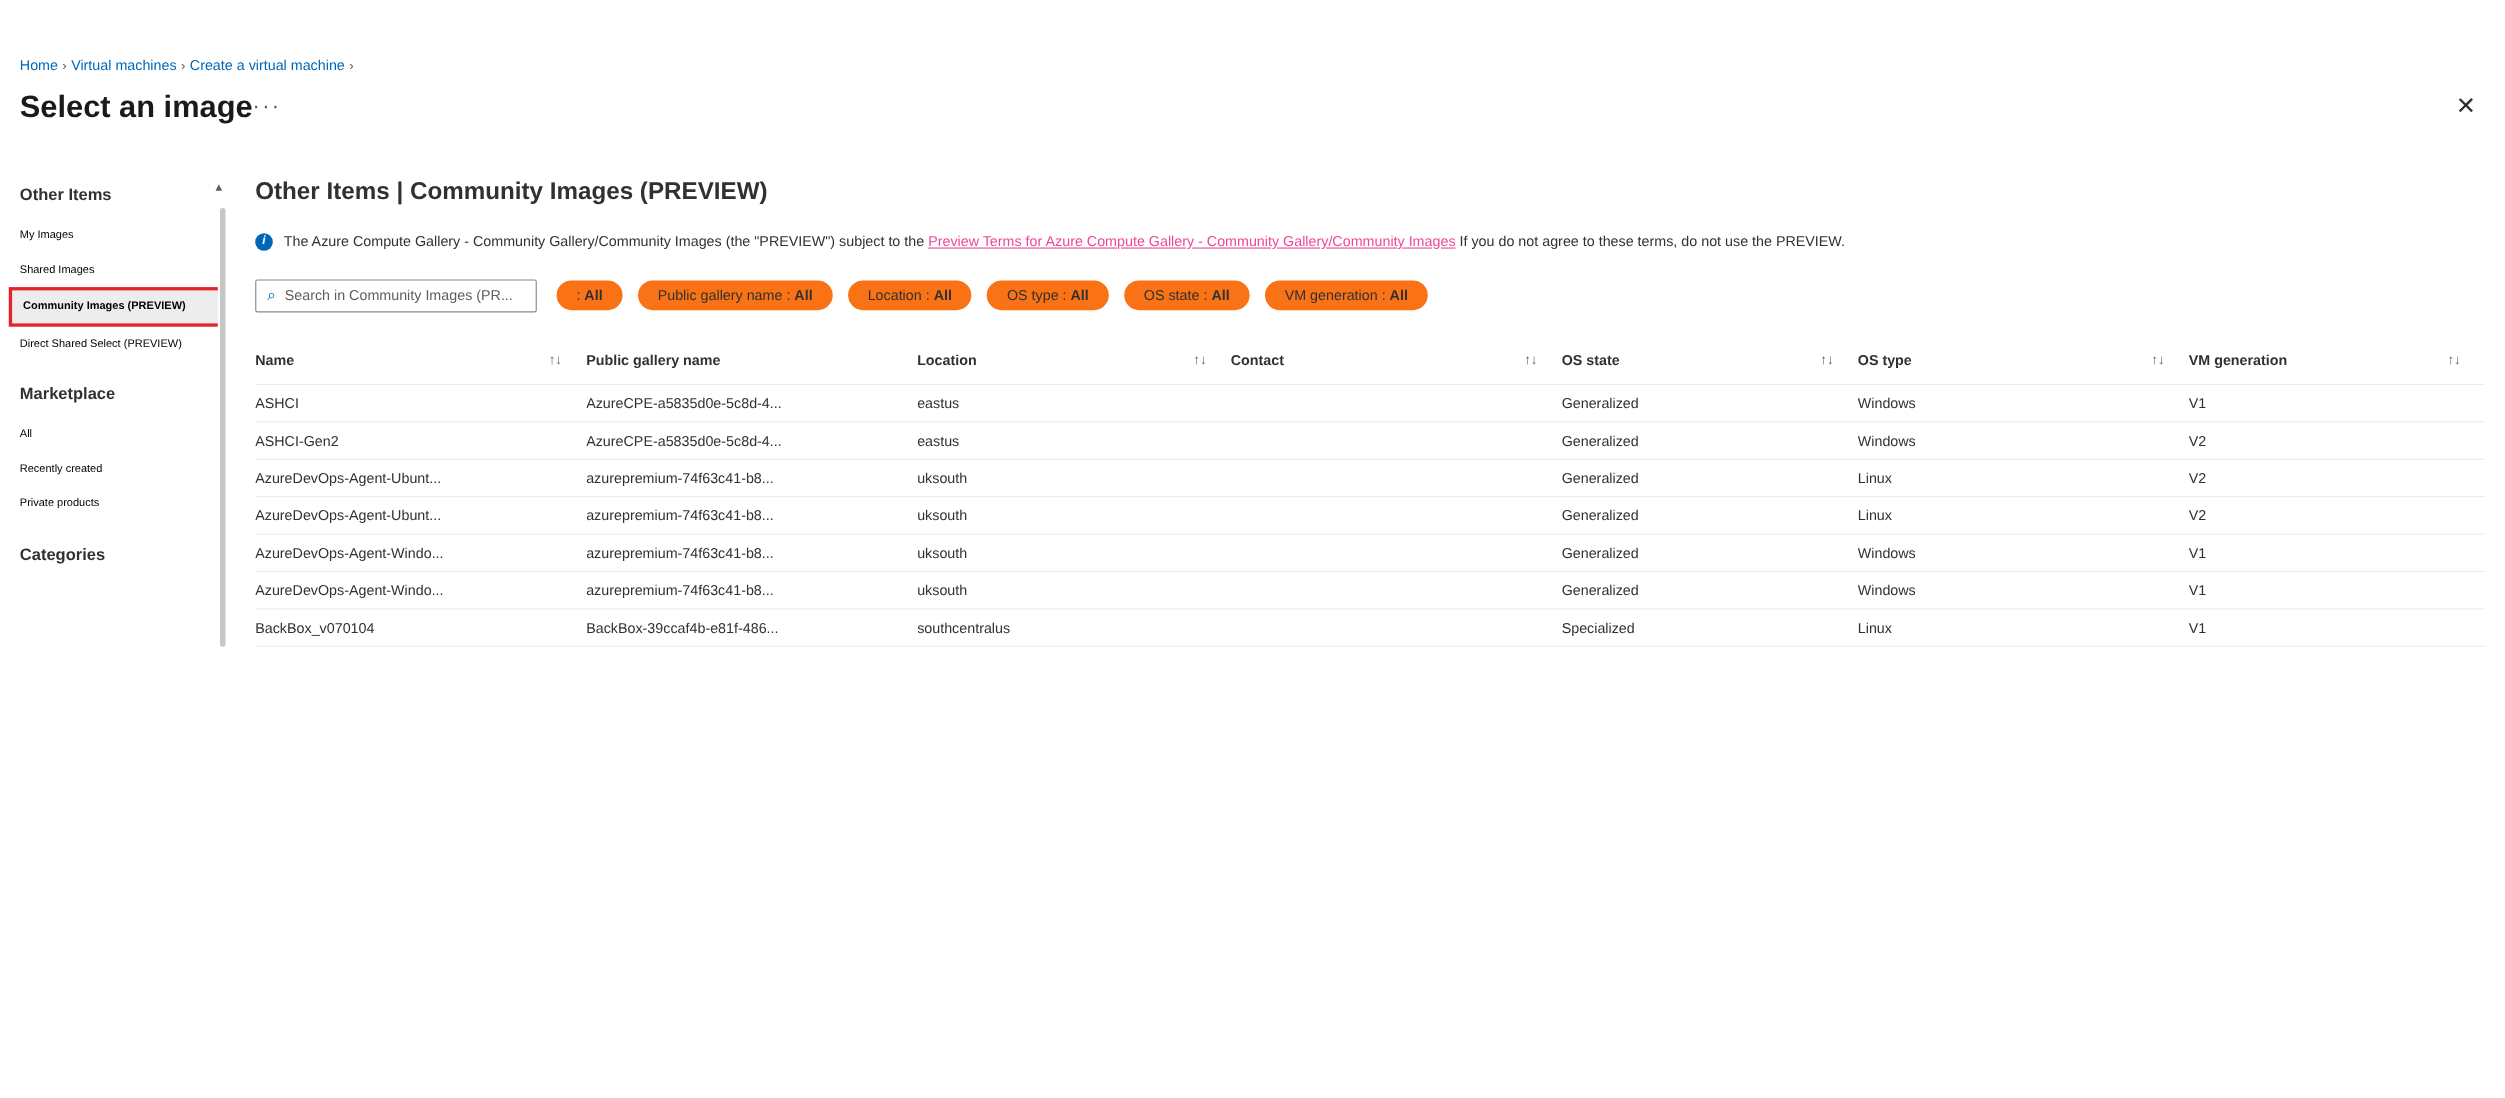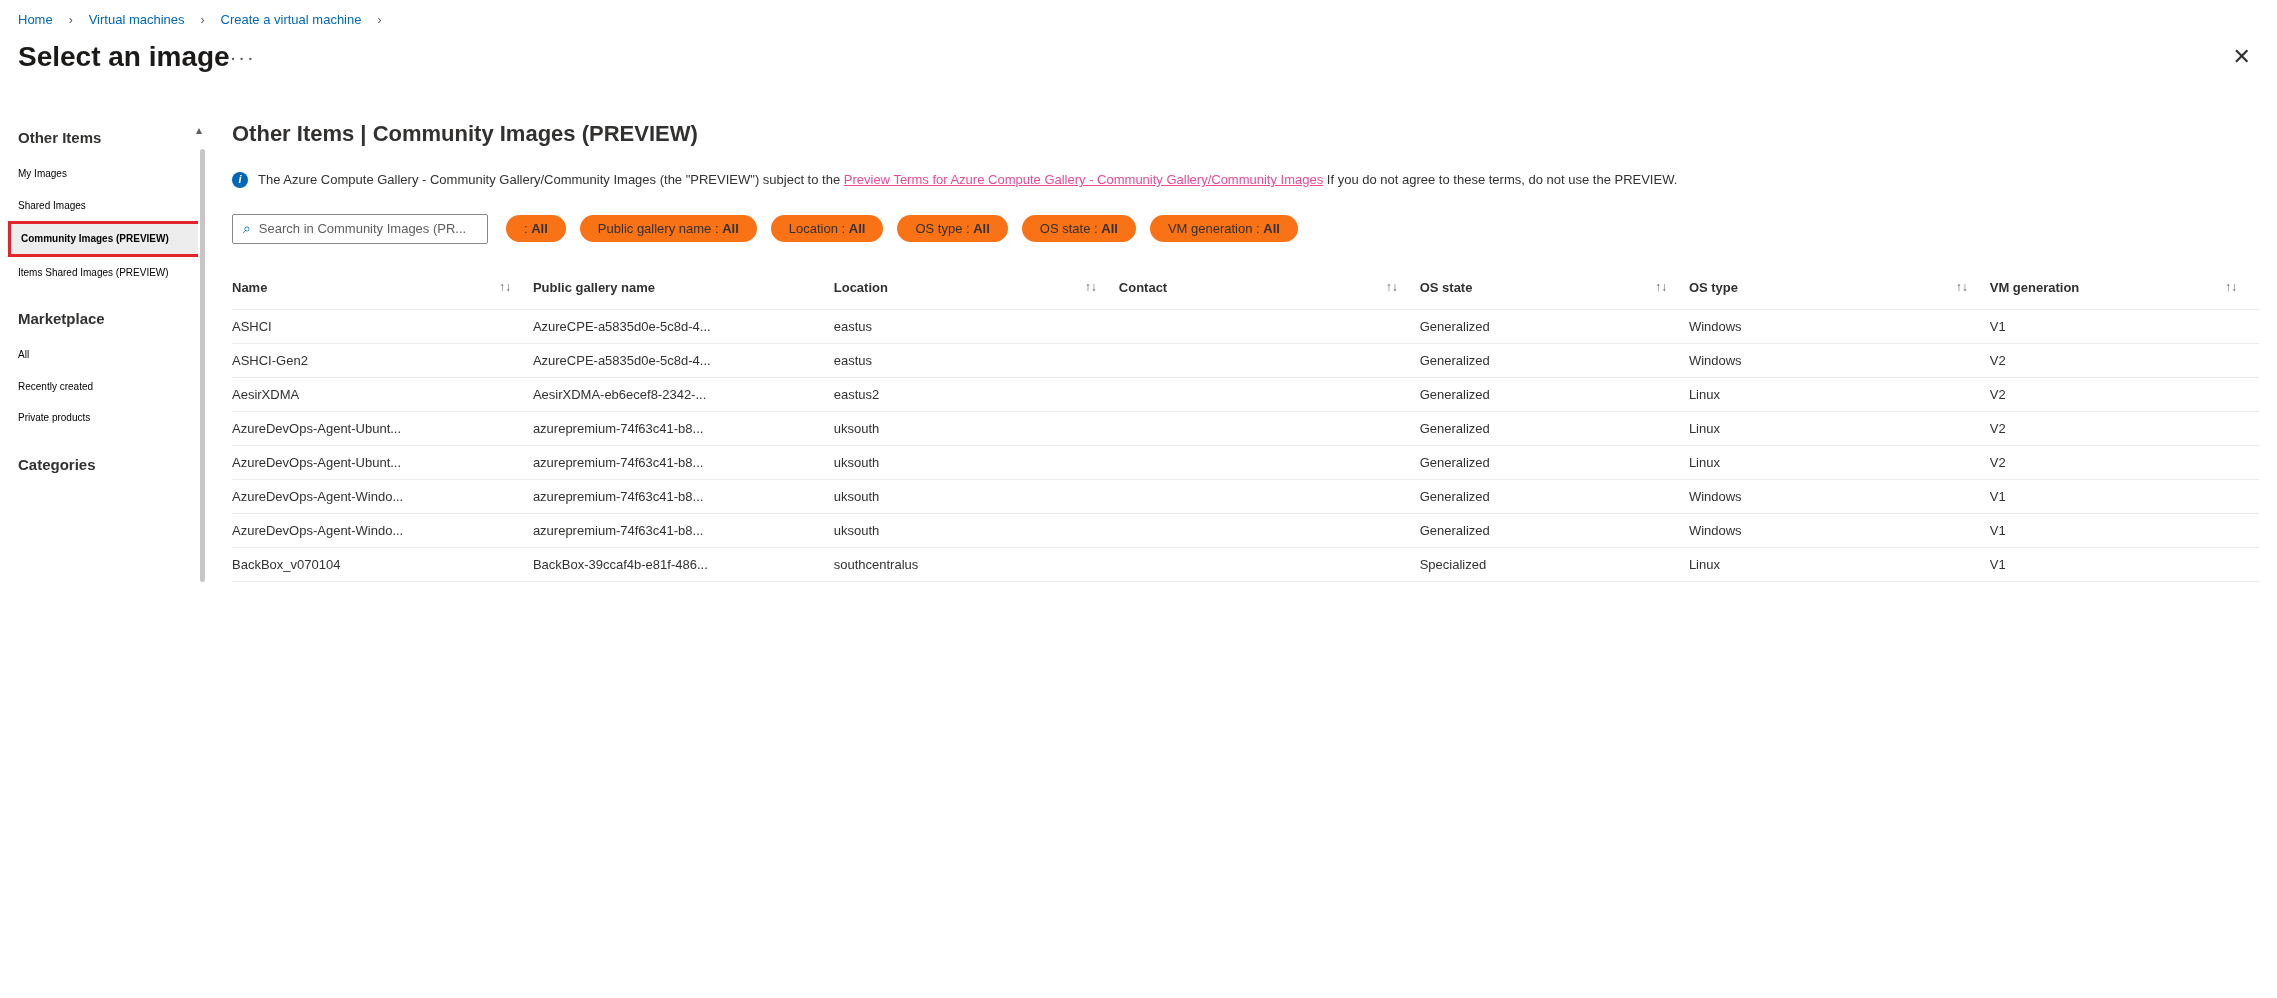--- a/index.html
+++ b/index.html
@@ -5,21 +5,21 @@
   * { box-sizing: border-box; margin: 0; padding: 0; }
   body {
     font-family: "Segoe UI", -apple-system, BlinkMacSystemFont, sans-serif;
     font-size: 13px;
     color: #323130;
     background: #fff;
     width: 2277px;
     padding: 8px 18px;
   }
   a.crumb { color: #0067b8; text-decoration: none; font-size: 13px; }
-  .breadcrumbs { display: flex; align-items: center; gap: 16px; padding: 4px 0 14px 0; }
+  .breadcrumbs { display: flex; align-items: center; gap: 4px; padding: 4px 0 14px 0; margin-top: 40px; }
   .chevron { color: #555; font-size: 12px; }
   .page-head { display: flex; align-items: center; justify-content: space-between; }
   .title-wrap { display: flex; align-items: center; }
   h1.page-title { font-size: 28px; font-weight: 600; color: #1b1a19; }
   .more-dots { color: #555; font-size: 20px; letter-spacing: 2px; }
   .close-x { font-size: 22px; color: #323130; cursor: pointer; font-weight: 300; padding-right: 8px;}
   .body-wrap { display: flex; margin-top: 48px; }
   .sidebar { width: 180px; flex-shrink: 0; padding-right: 0; }
   .sidebar h3 { font-size: 15px; font-weight: 600; margin: 8px 0 12px 0; }
   .side-item { padding: 9px 0 9px 0; font-size: 10px; color: #000000; cursor: pointer; line-height: 1.35; }
@@ -97,21 +97,21 @@
   <span class="close-x">✕</span>
 </div>
 
 <div class="body-wrap">
 
   <aside class="sidebar">
     <h3>Other Items</h3>
     <div class="side-item">My Images</div>
     <div class="side-item">Shared Images</div>
     <div class="side-item selected">Community Images (PREVIEW)</div>
-    <div class="side-item">Items Shared Images (PREVIEW)</div>
+    <div class="side-item">Direct Shared Select (PREVIEW)</div>
 
     <h3 style="margin-top:22px">Marketplace</h3>
     <div class="side-item">All</div>
     <div class="side-item">Recently created</div>
     <div class="side-item">Private products</div>
 
     <h3 style="margin-top:22px">Categories</h3>
   </aside>
 
   <div class="scroll-rail">
@@ -169,29 +169,20 @@
           <tr>
             <td class="col-name">ASHCI-Gen2</td>
             <td class="col-gal">AzureCPE-a5835d0e-5c8d-4...</td>
             <td class="col-loc">eastus</td>
             <td class="col-contact"></td>
             <td class="col-state">Generalized</td>
             <td class="col-type">Windows</td>
             <td class="col-gen">V2</td>
           </tr>
           <tr>
-            <td class="col-name">AesirXDMA</td>
-            <td class="col-gal">AesirXDMA-eb6ecef8-2342-...</td>
-            <td class="col-loc">eastus2</td>
-            <td class="col-contact"></td>
-            <td class="col-state">Generalized</td>
-            <td class="col-type">Linux</td>
-            <td class="col-gen">V2</td>
-          </tr>
-          <tr>
             <td class="col-name">AzureDevOps-Agent-Ubunt...</td>
             <td class="col-gal">azurepremium-74f63c41-b8...</td>
             <td class="col-loc">uksouth</td>
             <td class="col-contact"></td>
             <td class="col-state">Generalized</td>
             <td class="col-type">Linux</td>
             <td class="col-gen">V2</td>
           </tr>
           <tr>
             <td class="col-name">AzureDevOps-Agent-Ubunt...</td>

